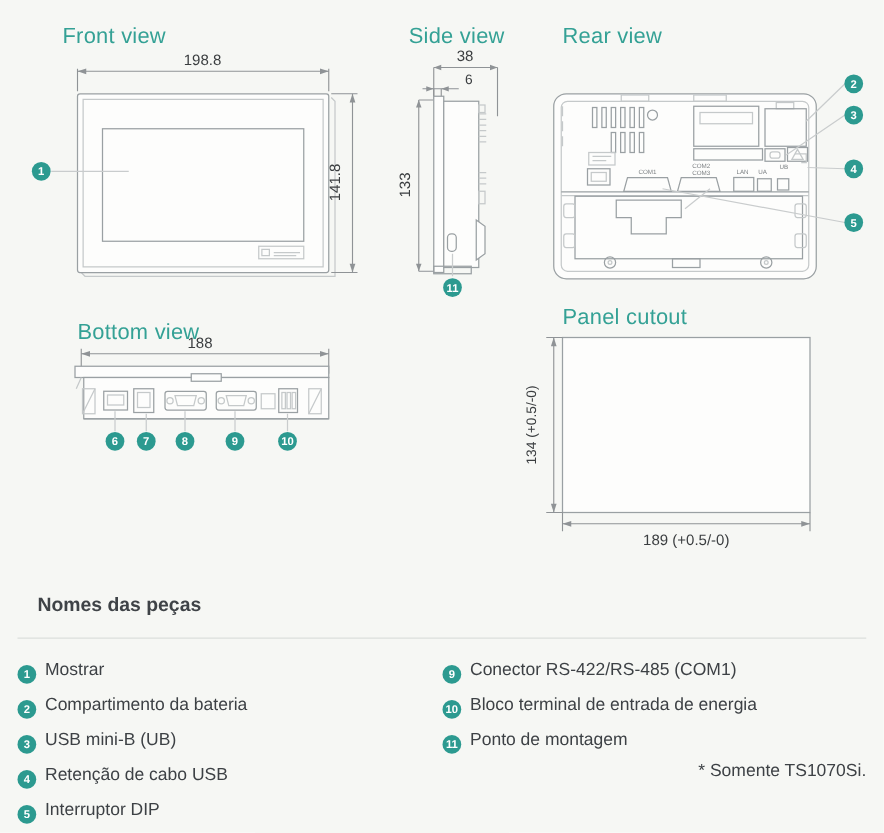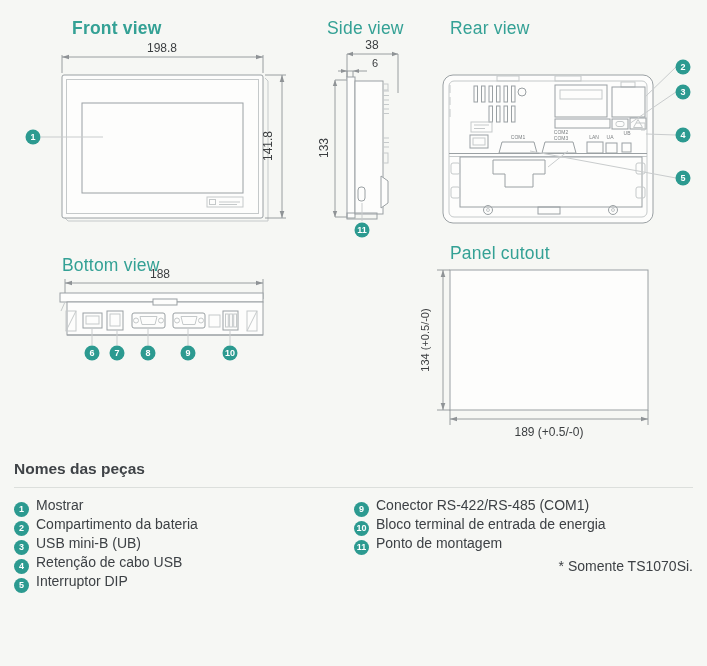--- a/index.html
+++ b/index.html
@@ -14,37 +14,37 @@
   .dim{stroke:#8f9396;stroke-width:.9;fill:none;}
   .arr{fill:#8f9396;stroke:none;}
   .dtx{fill:#3b3e40;font-size:12px;font-family:"Liberation Sans",sans-serif;}
   .dtx-s{fill:#3b3e40;font-size:11px;font-family:"Liberation Sans",sans-serif;}
   .tiny{fill:#7d8184;font-size:5px;font-family:"Liberation Sans",sans-serif;}
   .mk{fill:#2c9a90;}
   .mtx{fill:#ffffff;font-size:9px;font-weight:bold;font-family:"Liberation Sans",sans-serif;}
   .leader{stroke:#c9cccd;stroke-width:1;fill:none;}
   
   .parts{position:absolute;left:0;top:452px;width:707px;box-sizing:border-box;padding:0 14px;}
-  .parts h3{margin:0;padding-top:8px;font-size:15.5px;font-weight:bold;color:#3f4347;}
+  .parts h3{margin:16px;padding-top:8px;font-size:15.5px;font-weight:bold;color:#3f4347;}
   .pdivider{border:0;border-bottom:1px solid #dcdfdc;margin:9px 0 0 0;}
   .pcols{display:flex;margin-top:10px;}
   .pcol-left{width:340px;}
   .pcol-right{width:339px;}
-  .part-item{font-size:14px;line-height:15px;color:#3d4145;}
+  .part-item{font-size:14px;line-height:28px;color:#3d4145;}
   .pnum{display:inline-flex;align-items:center;justify-content:center;width:15px;height:15px;
         border-radius:50%;background:#2c9a90;color:#fff;font-size:9px;font-weight:bold;
         margin-right:7px;vertical-align:-2px;}
   .footnote{font-size:14px;color:#3d4145;text-align:right;margin-top:3px;}
 </style>
 </head>
 <body>
 
 <div class="page">
 
-  <div class="view-title" style="left:72px;top:18px;font-weight:bold;">Front view</div>
+  <div class="view-title" style="left:50px;top:18px;">Front view</div>
   <div class="view-title" style="left:327px;top:18px;">Side view</div>
   <div class="view-title" style="left:450px;top:18px;text-align:center;">Rear view</div>
   <div class="view-title" style="left:62px;top:255px;">Bottom view</div>
   <div class="view-title" style="left:450px;top:243px;text-align:center;">Panel cutout</div>
 
   <svg class="vsvg" style="left:20px;top:40px;" width="300" height="185" viewBox="0 0 300 185">
 
     <path class="dim" d="M42,33 V15 M243,33 V15"></path>
     <path class="dim" d="M42,17 H243"></path>
     <path class="arr" d="M42,17 l7,-2.3 v4.6 z"></path>

